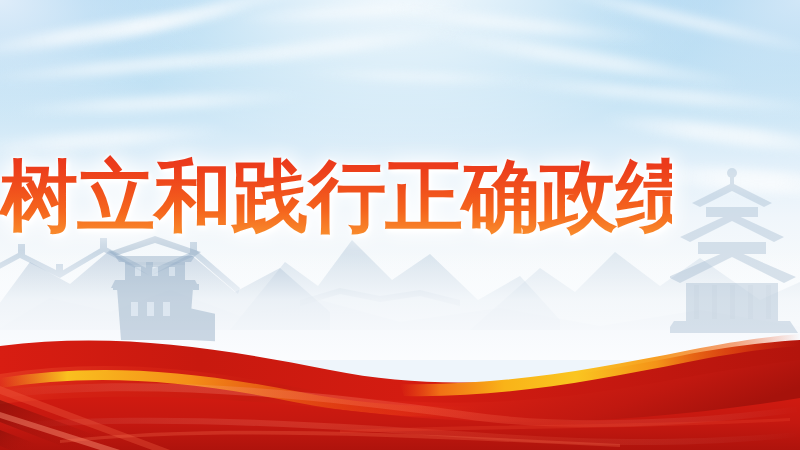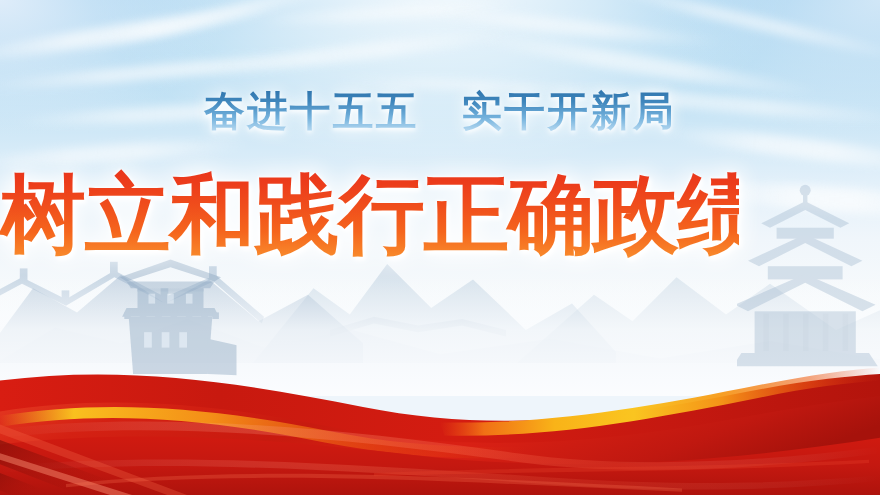--- a/index.html
+++ b/index.html
@@ -224,21 +224,20 @@
         <rect x="42" y="120" width="5" height="34" fill="#88a3bd"></rect>
         <rect x="60" y="120" width="5" height="34" fill="#88a3bd"></rect>
         <rect x="78" y="120" width="5" height="34" fill="#88a3bd"></rect>
         <rect x="96" y="120" width="5" height="34" fill="#88a3bd"></rect>
 
         <path d="M4 156 L120 156 L128 168 L-4 168 Z"></path>
       </g>
     </svg>
   </div>
 
-  <div class="subtitle">奋进十五五　实干开新局</div>
 
   <div class="main-title">树立和践行正确政绩观</div>
 
   <div class="ribbon">
     <svg width="800" height="120" viewBox="0 0 800 120" preserveAspectRatio="none">
       <defs>
         <linearGradient id="gRed1" x1="0" y1="0" x2="1" y2="0">
           <stop offset="0" stop-color="#d81d12"></stop>
           <stop offset="0.25" stop-color="#c8190f"></stop>
           <stop offset="0.52" stop-color="#d41c11"></stop>

